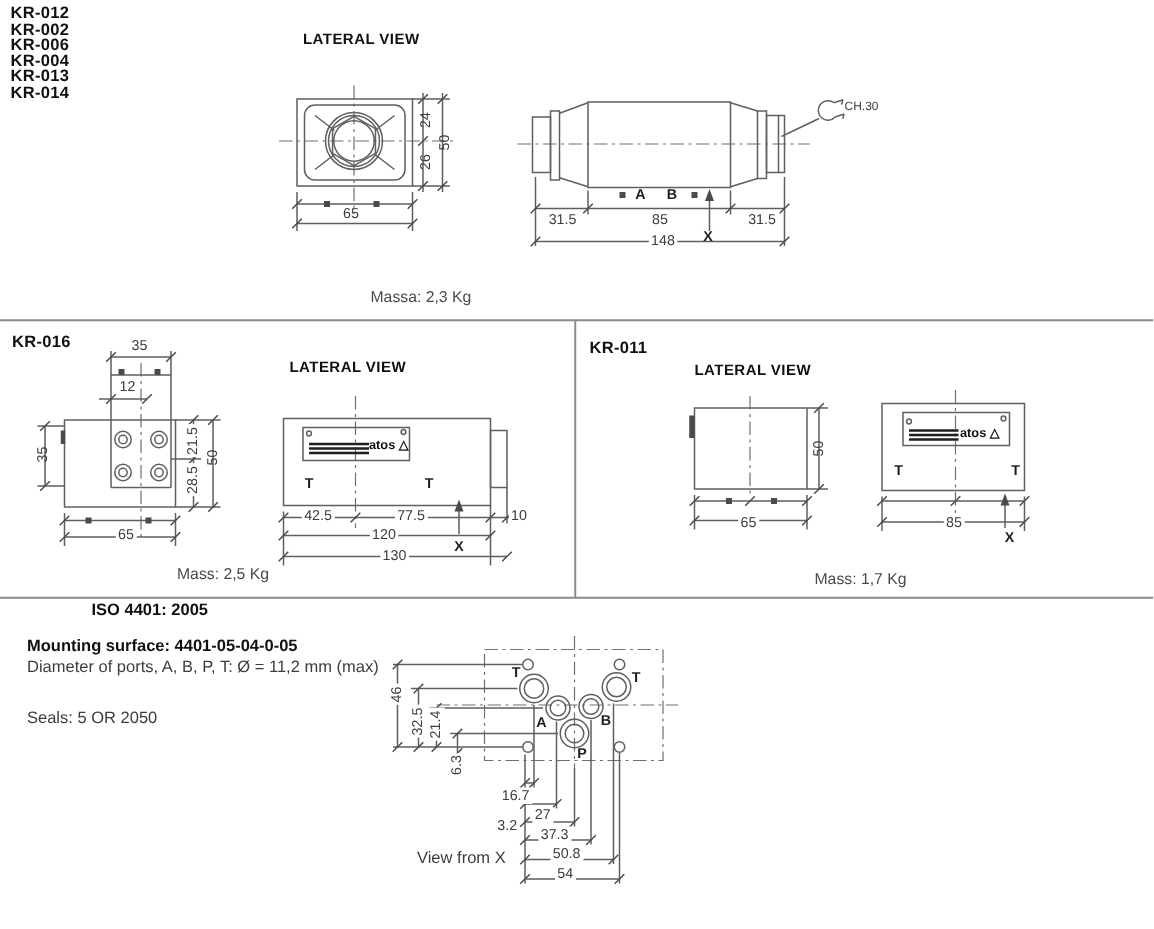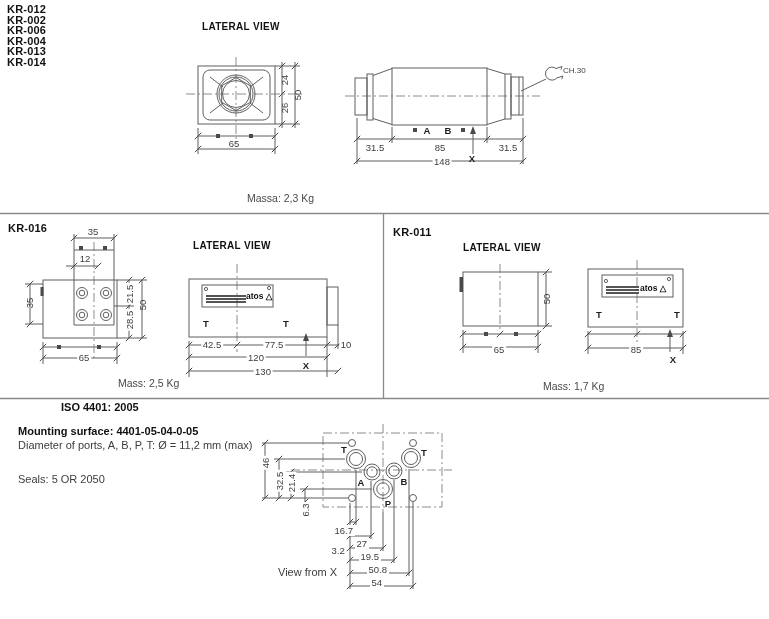--- a/index.html
+++ b/index.html
@@ -293,19 +293,19 @@
   <span class="rv dim bg" style="left:291px;top:483px;">21.4</span>
   <span class="rv dim bg" style="left:305px;top:510px;">6.3</span>
   <span class="rc port" style="left:344px;top:449px;">T</span>
   <span class="rc port" style="left:424px;top:452px;">T</span>
   <span class="rc port" style="left:361px;top:482px;">A</span>
   <span class="rc port" style="left:404px;top:481px;">B</span>
   <span class="rc port" style="left:388px;top:503px;">P</span>
   <span class="tl dim bg" style="left:330px;top:513px;margin-top:32px;">3.2</span>
   <span class="tl dim bg" style="left:333px;top:525px;">16.7</span>
   <span class="tl dim bg" style="left:355px;top:538px;">27</span>
-  <span class="tl dim bg" style="left:359px;top:551px;">19.5</span>
+  <span class="tl dim bg" style="left:359px;top:551px;">37.3</span>
   <span class="tl dim bg" style="left:367px;top:564px;">50.8</span>
   <span class="tl dim bg" style="left:370px;top:577px;">54</span>
   <span class="tl body" style="left:278px;top:566px;">View from X</span>
 
 
 </div>
 
 </body></html>

